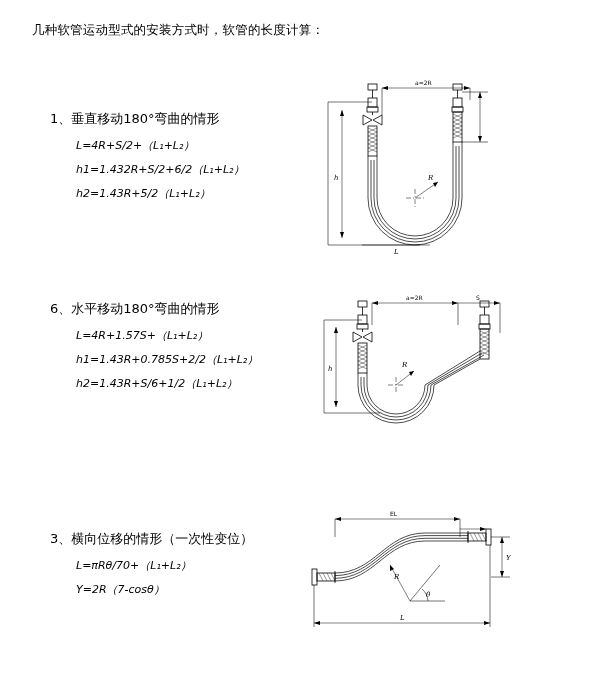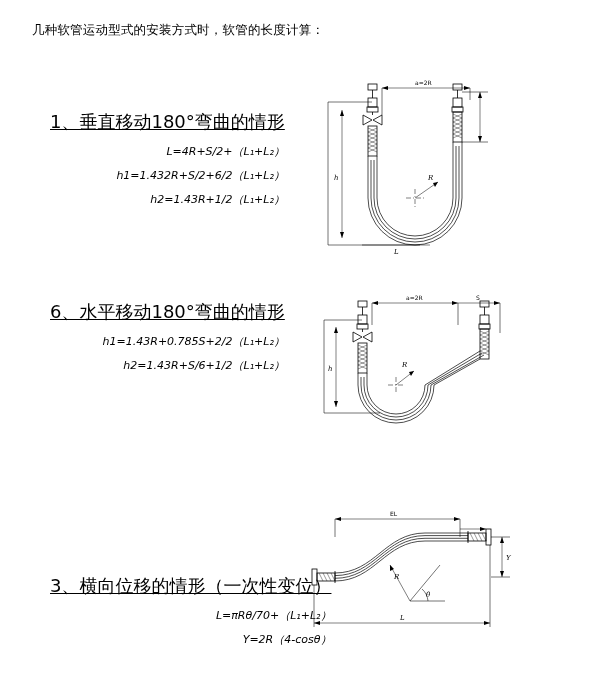--- a/index.html
+++ b/index.html
@@ -12,49 +12,47 @@
     height: 675px;
     position: relative;
     font-family: "DejaVu Sans", "Liberation Sans", sans-serif;
     color: #000000;
     overflow: hidden;
   }
   .page {
     position: relative;
     width: 600px;
     height: 675px;
-    text-align: right;
   }
   .heading {
     position: absolute;
     left: 32px;
     top: 22px;
     font-size: 12.5px;
     letter-spacing: 0.2px;
     white-space: nowrap;
   }
   .case {
     position: absolute;
   }
   .case-title {
-    font-size: 18px;
+    font-size: 13px;
     white-space: nowrap;
     margin-bottom: 10px;
-    text-decoration: underline;
   }
   .formula {
     font-size: 11px;
     white-space: nowrap;
     margin-left: 26px;
     margin-bottom: 9px;
     font-style: italic;
   }
   .case1 { left: 50px; top: 110px; }
   .case2 { left: 50px; top: 300px; }
-  .case3 { left: 50px; top: 530px; margin-top: 44px; }
+  .case3 { left: 50px; top: 530px; }
 
   .fig {
     position: absolute;
   }
   .fig1 { left: 310px; top: 70px; }
   .fig2 { left: 310px; top: 285px; }
   .fig3 { left: 290px; top: 505px; }
 
   svg { display: block; }
   .ln { stroke: #000; stroke-width: 0.8; fill: none; }
@@ -71,21 +69,21 @@
 <body>
 
 <div class="page">
 
   <div class="heading">几种软管运动型式的安装方式时，软管的长度计算：</div>
 
   <div class="case case1">
     <div class="case-title">1、垂直移动180°弯曲的情形</div>
     <div class="formula">L=4R+S/2+（L₁+L₂）</div>
     <div class="formula">h1=1.432R+S/2+6/2（L₁+L₂）</div>
-    <div class="formula">h2=1.43R+1/2（L₁+L₂）</div>
+    <div class="formula">h2=1.43R+5/2（L₁+L₂）</div>
   </div>
 
   <div class="fig fig1">
     <svg width="210" height="200" viewBox="0 0 210 200">
 
       <line class="dim" x1="72" y1="18" x2="160" y2="18"></line>
       <polygon class="fill-b" points="72,18 78,16 78,20"></polygon>
       <polygon class="fill-b" points="160,18 154,16 154,20"></polygon>
       <text class="lbl" x="105" y="15">a=2R</text>
       <line class="thin" x1="72" y1="18" x2="72" y2="45"></line>
@@ -159,20 +157,21 @@
       <line class="dash" x1="96" y1="128" x2="114" y2="128"></line>
       <line class="dash" x1="105" y1="119" x2="105" y2="137"></line>
 
       <line class="dim" x1="52" y1="175" x2="120" y2="175"></line>
       <text class="lbl-i" x="84" y="184">L</text>
     </svg>
   </div>
 
   <div class="case case2">
     <div class="case-title">6、水平移动180°弯曲的情形</div>
+    <div class="formula">L=4R+1.57S+（L₁+L₂）</div>
     <div class="formula">h1=1.43R+0.785S+2/2（L₁+L₂）</div>
     <div class="formula">h2=1.43R+S/6+1/2（L₁+L₂）</div>
   </div>
 
   <div class="fig fig2">
     <svg width="210" height="180" viewBox="0 0 210 180">
 
       <line class="dim" x1="62" y1="18" x2="148" y2="18"></line>
       <polygon class="fill-b" points="62,18 68,16 68,20"></polygon>
       <polygon class="fill-b" points="148,18 142,16 142,20"></polygon>
@@ -241,21 +240,21 @@
       <polygon class="fill-b" points="104,86 99,87 101,91"></polygon>
       <text class="lbl-i" x="92" y="82">R</text>
       <line class="dash" x1="78" y1="100" x2="94" y2="100"></line>
       <line class="dash" x1="86" y1="92" x2="86" y2="108"></line>
     </svg>
   </div>
 
   <div class="case case3">
     <div class="case-title">3、横向位移的情形（一次性变位）</div>
     <div class="formula">L=πRθ/70+（L₁+L₂）</div>
-    <div class="formula">Y=2R（4-cosθ）</div>
+    <div class="formula">Y=2R（7-cosθ）</div>
   </div>
 
   <div class="fig fig3">
     <svg width="230" height="140" viewBox="0 0 230 140">
 
       <line class="dim" x1="45" y1="14" x2="170" y2="14"></line>
       <polygon class="fill-b" points="45,14 51,12 51,16"></polygon>
       <polygon class="fill-b" points="170,14 164,12 164,16"></polygon>
       <text class="lbl" x="100" y="11">EL</text>
       <line class="thin" x1="45" y1="14" x2="45" y2="32"></line>

